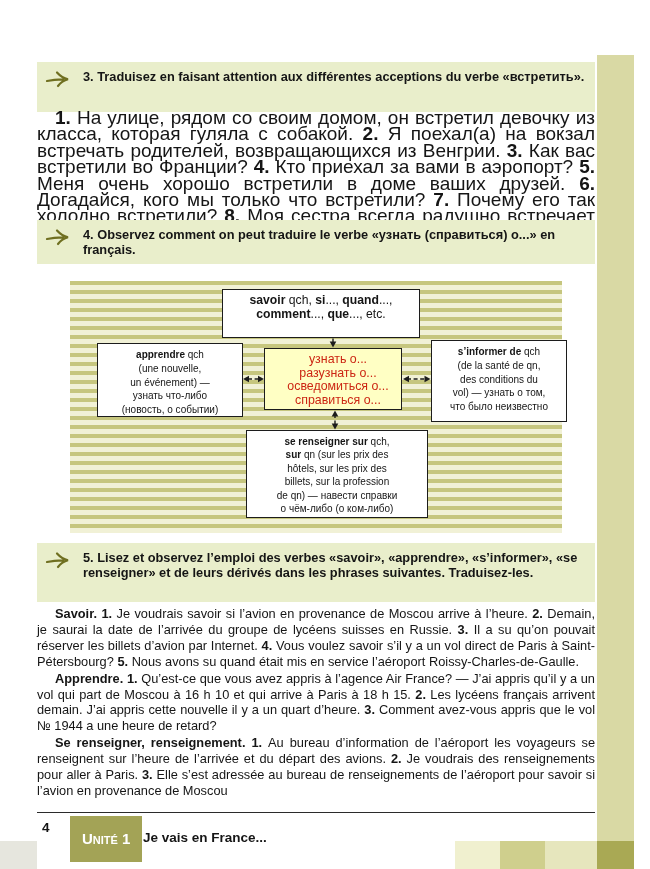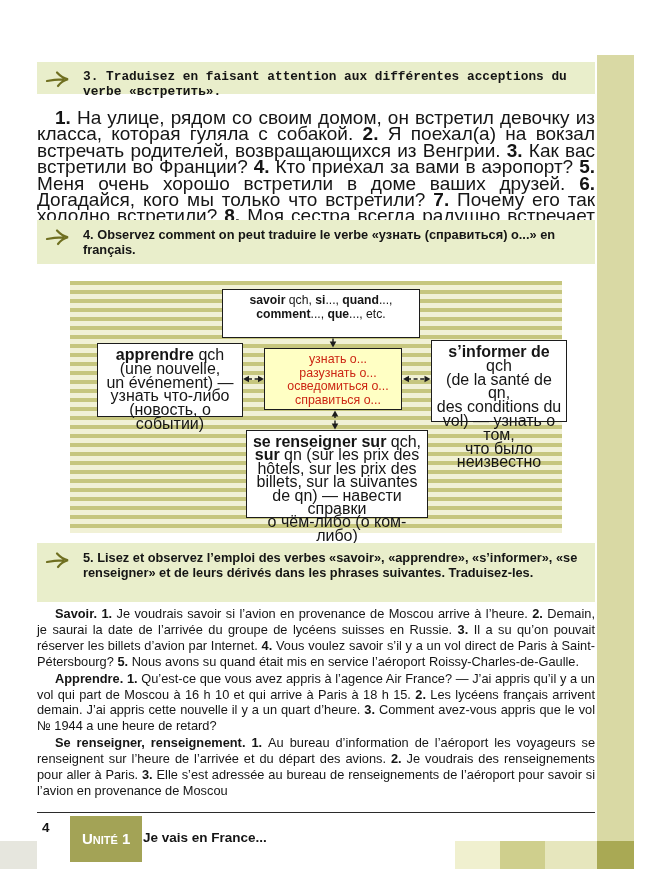--- a/index.html
+++ b/index.html
@@ -25,21 +25,21 @@
   span.b{font-weight:bold;}
 
   
   .diagram{position:absolute;left:37px;top:279px;width:558px;height:256px;}
   .stripes{position:absolute;left:33px;top:2px;width:492px;height:252px;
            background:repeating-linear-gradient(180deg,
              var(--stripe_dark,#c6c67e) 0 4px,
              var(--stripe_light,#f1f1d6) 4px 9px);}
   .dbox{position:absolute;border:1.5px solid #1c1c1c;background:#ffffff;
         box-sizing:border-box;white-space:pre-line;text-align:center;
-        font-size:16px;line-height:13.8px;padding:4px 3px;}
+        font-size:10px;line-height:13.8px;padding:4px 3px;}
   .dbox.top{left:185px;top:10px;width:198px;height:49px;font-size:12.2px;}
   .dbox.left{left:60px;top:64px;width:146px;height:74px;}
   .dbox.center{left:227px;top:69px;width:138px;height:62px;
                background:var(--center_box_bg,#ffffc4);color:var(--red_text,#cc2613);
                font-weight:normal;text-align:center;padding-left:13px;font-size:12.4px;line-height:13.6px;}
   .dbox.right{left:394px;top:61px;width:136px;height:82px;}
   .dbox.bottom{left:209px;top:151px;width:182px;height:88px;line-height:13.4px;}
   .arrows{position:absolute;left:0;top:0;width:558px;height:256px;}
   .arrows line{stroke:#1c1c1c;stroke-width:1.4;stroke-dasharray:4 2.6;}
   .arrows polygon{fill:#1c1c1c;}
@@ -61,21 +61,21 @@
   .bs4{left:545px;width:52px;background:#e6e6bd;}
   .bs5{left:597px;width:37px;background:#a9a954;}
 </style>
 </head>
 <body>
 
 <div class="page">
 
   <div class="side-band"></div>
 
-  <div class="banner" style="top:62px;height:32px;font-family:Liberation Mono, monospace;">
+  <div class="banner" style="top:62px;height:50px;">
     <span class="arrow-icon">
       <svg width="28" height="18" viewBox="0 0 28 18">
         <path d="M2 11 C8 9.5 13 9.3 18 9.3 M12 2.5 C15 5.8 18 8.2 23 9.3 C18.5 10.5 15 13.5 13 16" stroke="#6f6f20" stroke-width="2.2" fill="none" stroke-linecap="round"></path>
       </svg>
     </span>
     <div class="ttl">3. Traduisez en faisant attention aux différentes acceptions du verbe «встретить».</div>
   </div>
   <p class="para" style="top:110px;"><span class="b">1. </span><span>На улице, рядом со своим домом, он встретил девочку из класса, которая гуляла с собакой. </span><span class="b">2. </span><span>Я поехал(а) на вокзал встречать родителей, возвращающихся из Венгрии. </span><span class="b">3. </span><span>Как вас встретили во Франции? </span><span class="b">4. </span><span>Кто приехал за вами в аэропорт? </span><span class="b">5. </span><span>Меня очень хорошо встретили в доме ваших друзей. </span><span class="b">6. </span><span>Догадайся, кого мы только что встретили? </span><span class="b">7. </span><span>Почему его так холодно встретили? </span><span class="b">8. </span><span>Моя сестра всегда радушно встречает своих гостей. </span><span class="b">9. </span><span>Если сможешь, встреть меня на вокзале.</span></p>
 
   <div class="banner" style="top:220px;height:44px;">
@@ -115,21 +115,21 @@
 осведомиться о...
 справиться о...</div>
     <div class="dbox right"><span class="b">s’informer de</span><span> qch
 (de la santé de qn,
 des conditions du
 vol) — узнать о том,
 что было неизвестно</span></div>
     <div class="dbox bottom"><span class="b">se renseigner sur</span><span> qch,
 </span><span class="b">sur</span><span> qn (sur les prix des
 hôtels, sur les prix des
-billets, sur la suivantes
+billets, sur la profession
 de qn) — навести справки
 о чём-либо (о ком-либо)</span></div>
   </div>
 
   <div class="banner" style="top:543px;height:59px;">
     <span class="arrow-icon">
       <svg width="28" height="18" viewBox="0 0 28 18">
         <path d="M2 11 C8 9.5 13 9.3 18 9.3 M12 2.5 C15 5.8 18 8.2 23 9.3 C18.5 10.5 15 13.5 13 16" stroke="#6f6f20" stroke-width="2.2" fill="none" stroke-linecap="round"></path>
       </svg>
     </span>

